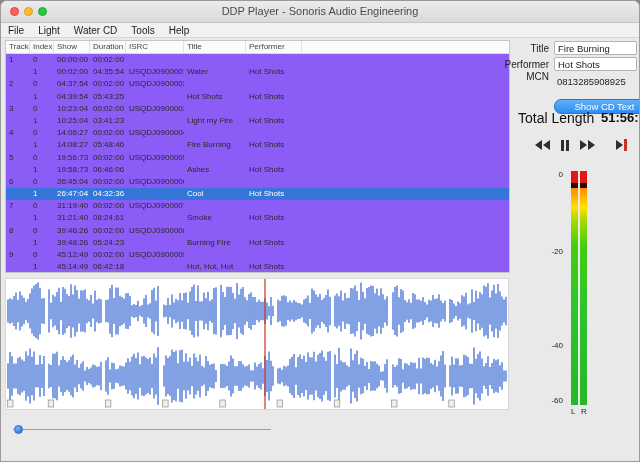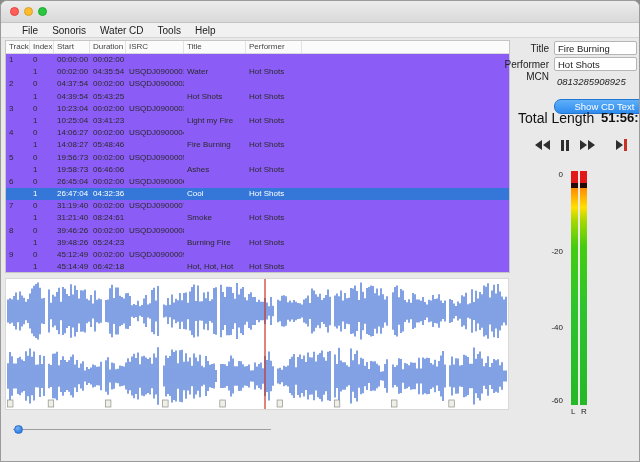--- a/index.html
+++ b/index.html
@@ -9,38 +9,38 @@
 
   
   .titlebar { position:absolute; top:0; left:0; right:0; height:22px; background:linear-gradient(#ececec,#d9d9d9); border-bottom:1px solid #c3c3c3; }
   .traffic { position:absolute; top:6px; width:9px; height:9px; border-radius:50%; cursor:pointer; }
   .tl-close { left:9px;  background:var(--traffic-red);    border:1px solid #e0443e; }
   .tl-min   { left:23px; background:var(--traffic-yellow); border:1px solid #d89e24; }
   .tl-zoom  { left:37px; background:var(--traffic-green);  border:1px solid #1ea832; }
   .title-text { position:absolute; width:100%; text-align:center; top:4px; font-size:11px; color:#4a4a4a; }
 
   
-  .menubar { position:absolute; top:22px; left:0; right:0; height:15px; background:#f1f1f1; border-bottom:1px solid #d6d6d6; display:flex; align-items:center; padding-left:21px; gap:14px; }
+  .menubar { position:absolute; top:22px; left:0; right:0; height:15px; background:#f1f1f1; border-bottom:1px solid #d6d6d6; display:flex; align-items:center; padding-left:7px; gap:14px; }
   .menu-item { font-size:10px; color:#222; cursor:default; }
 
   
   .tracklist { position:absolute; left:4px; top:39px; width:505px; height:233px; background:#8b5cf6; border:1px solid #c6c6c6; font-size:8px; color:#2a2a2a; overflow:hidden; }
   .thead { display:flex; height:13px; line-height:13px; background:#fbfbfb; border-bottom:1px solid #d9d9d9; color:#444; }
   .thead .cell { border-right:1px solid #e2e2e2; }
   .thead .cell:last-child { border-right:none; }
   .trow { display:flex; height:12.2px; }
   .trow.selected { background:var(--selection-blue); color:#fff; }
   .cell { padding-left:3px; line-height:12.3px; white-space:nowrap; overflow:hidden; flex:0 0 auto; }
   .c-track{width:24px} .c-index{width:24px} .c-start{width:36px} .c-duration{width:36px}
   .c-isrc{width:58px} .c-title{width:62px} .c-performer{width:56px} .c-rest{flex:1 1 auto}
 
   
   .lbl { position:absolute; right:90px; width:60px; text-align:right; font-size:10px; color:#222; }
   .field { position:absolute; left:553px; width:83px; height:14px; border:1px solid #b5b5b5; border-radius:2px; background:#fff; font-family:inherit; font-size:9.5px; color:#222; padding:0 3px; }
-  .mcn-value { position:absolute; left:556px; top:75px; font-size:9.5px; color:#222;font-style:italic; }
+  .mcn-value { position:absolute; left:556px; top:75px; font-size:9.5px; color:#222; }
   .btn-cdtext { position:absolute; left:553px; top:90px; width:101px; height:15px; background:linear-gradient(#5fb0f8,var(--button-blue)); border:1px solid #2376cf; border-radius:7px; color:#fff; font-size:9.5px; line-height:13px; text-align:center; cursor:pointer;margin-top:8px; }
   .total-lbl { position:absolute; left:517px; top:109px; font-size:14px; color:#111; }
   .total-val { position:absolute; left:600px; top:109px; font-size:13px; color:#111;font-weight:bold; }
 
   
   .transport { position:absolute; left:533px; top:137px; display:flex; align-items:center; gap:9px; }
   .tbtn { display:flex; align-items:center; padding:1px; cursor:pointer; }
   .tri-l { width:0; height:0; border-top:5px solid transparent; border-bottom:5px solid transparent; border-right:7px solid #2e2e2e; }
   .tri-l + .tri-l { margin-left:1px; }
   .tri-r { width:0; height:0; border-top:5px solid transparent; border-bottom:5px solid transparent; border-left:7px solid #2e2e2e; }
@@ -73,35 +73,36 @@
 </style>
 </head>
 <body>
 
 <div class="window">
 
   <div class="titlebar">
     <div class="traffic tl-close"></div>
     <div class="traffic tl-min"></div>
     <div class="traffic tl-zoom"></div>
+    <div class="title-text">DDP Player - Sonoris Audio Engineering</div>
   </div>
 
   <div class="menubar">
     <span class="menu-item">File</span>
-    <span class="menu-item">Sonoris</span>
+    <span class="menu-item">Light</span>
     <span class="menu-item">Water CD</span>
     <span class="menu-item">Tools</span>
     <span class="menu-item">Help</span>
   </div>
 
   <div class="tracklist">
     <div class="thead">
       <span class="cell c-track">Track</span>
       <span class="cell c-index">Index</span>
-      <span class="cell c-start">Start</span>
+      <span class="cell c-start">Show</span>
       <span class="cell c-duration">Duration</span>
       <span class="cell c-isrc">ISRC</span>
       <span class="cell c-title">Title</span>
       <span class="cell c-performer">Performer</span>
       <span class="cell c-rest"></span>
     </div>
     <div class="tbody" id="rows-host">
         <div class="trow">
       <span class="cell c-track">1</span>
       <span class="cell c-index">0</span>
@@ -309,21 +310,21 @@
         <span class="tri-r"></span>
     </div>
     <div class="tbtn end">
       <span class="tri-r"></span>
         <span class="rbar"></span>
     </div>
   </div>
 
   <span class="mlabel" style="top:169px">0</span>
   <span class="mlabel" style="top:246px">-20</span>
-  <span class="mlabel" style="top:322px">-40</span>
+  <span class="mlabel" style="top:340px">-40</span>
   <span class="mlabel" style="top:395px">-60</span>
   <div class="meter-bar" style="left:570px">
     <div class="clip"></div>
     <div class="mgap"></div>
     <div class="lit"></div>
   </div>
   <div class="meter-bar" style="left:579px">
     <div class="clip"></div>
     <div class="mgap"></div>
     <div class="lit"></div>

